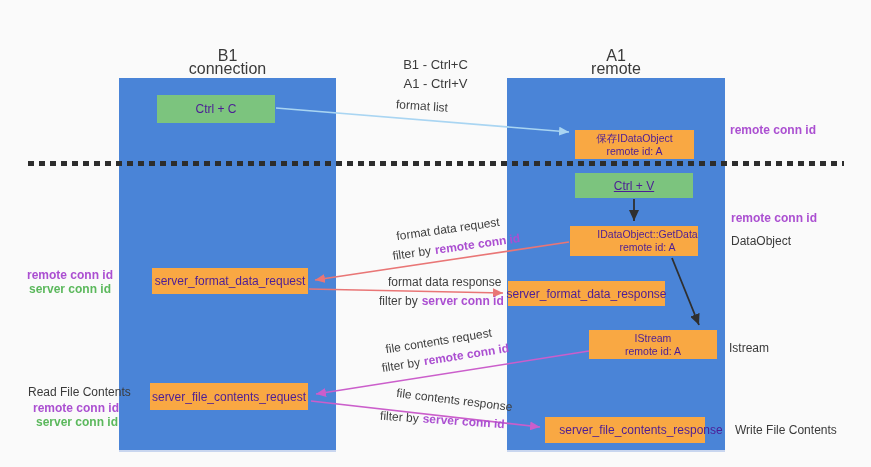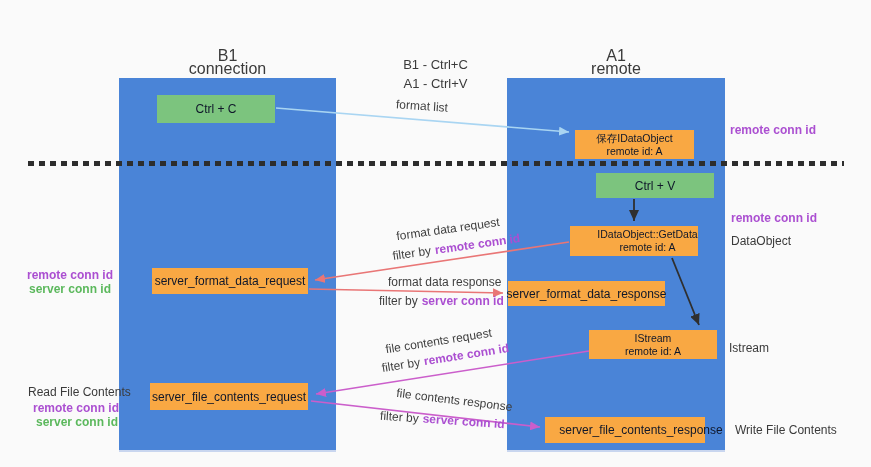--- a/index.html
+++ b/index.html
@@ -27,21 +27,21 @@
   .ln-blue  { stroke:var(--arrow-lightblue,#a9d5f2); stroke-width:1.7; }
   .ln-black { stroke:var(--arrow-black,#2f2f2f);     stroke-width:1.8; }
   .ln-red   { stroke:var(--arrow-red,#e97676);       stroke-width:1.6; }
   .ln-mag   { stroke:var(--arrow-magenta,#cb5ecb);   stroke-width:1.6; }
   .mk-blue  { fill:var(--arrow-lightblue,#a9d5f2); }
   .mk-black { fill:var(--arrow-black,#2f2f2f); }
   .mk-red   { fill:var(--arrow-red,#e97676); }
   .mk-mag   { fill:var(--arrow-magenta,#cb5ecb); }
 
   .node { position:absolute; z-index:3; display:flex; flex-direction:column;
-          align-items:center; justify-content:center; color:#0f172a; text-align:center; }
+          align-items:center; justify-content:center; color:#4c1d95; text-align:center; }
   .node.orange { background:var(--box-orange,#f9a843); }
   .node.green  { background:var(--box-green,#7cc47e); }
   .node .one { font-size:12px; }
   .node .two { font-size:10.5px; line-height:13px; }
 
   .lbl { position:absolute; z-index:4; font-size:12px; color:var(--text-dark,#3a3a3a); white-space:nowrap; }
   .purple { color:var(--text-purple,#ab4fd1); font-weight:bold; }
   .greenx { color:var(--text-green,#5bb85c); font-weight:bold; }
 
   .msg { position:absolute; z-index:4; font-size:12px; color:#3f3f3f; white-space:nowrap;
@@ -98,21 +98,21 @@
 
   <div class="node green" style="left:157px;top:95px;width:118px;height:28px;">
     <div class="one">Ctrl + C</div>
   </div>
 
   <div class="node orange" style="left:575px;top:130px;width:119px;height:29px;">
     <div class="two">保存IDataObject</div>
     <div class="two">remote id: A</div>
   </div>
 
-  <div class="node green" style="left:596px;top:173px;width:118px;height:25px;">
+  <div class="node green" style="left:575px;top:173px;width:118px;height:25px;text-decoration:underline;">
     <div class="one">Ctrl + V</div>
   </div>
 
   <div class="node orange" style="left:570px;top:226px;width:128px;height:30px;padding-left:27px;">
     <div class="two">IDataObject::GetData</div>
     <div class="two">remote id: A</div>
   </div>
 
   <div class="node orange" style="left:589px;top:330px;width:128px;height:29px;">
     <div class="two">IStream</div>

